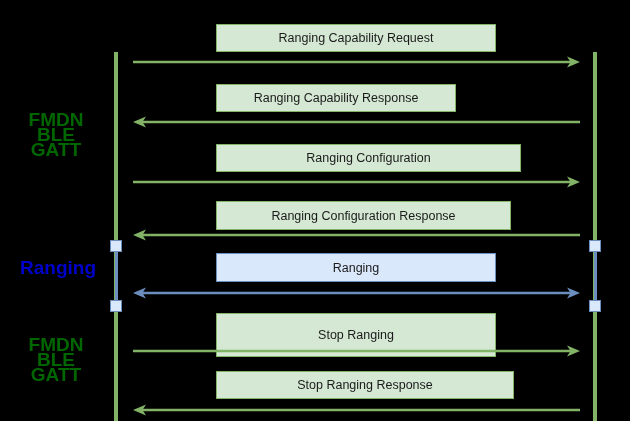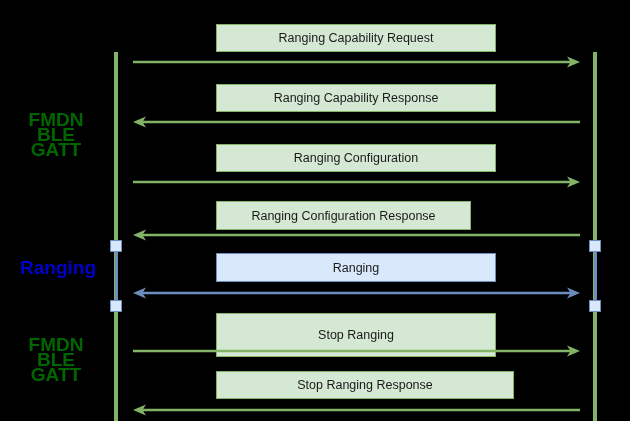--- a/index.html
+++ b/index.html
@@ -105,39 +105,39 @@
   <div id="messages-layer">
       <div class="msg-box green" style="left: 216px; top: 24px; width: 280px; height: 28px;">
         <span>Ranging Capability Request</span>
       </div>
       <div class="arrow" style="left: 133px; top: 54px; width: 447px;">
         <svg width="447" height="16" viewBox="0 0 447 16">
           <line x1="0" y1="8" x2="438" y2="8" stroke="#82b366" stroke-width="2.4"></line>
           <path d="M 447 8 L 434 2.5 L 437.5 8 L 434 13.5 Z" fill="#82b366"></path>
         </svg>
       </div>
-      <div class="msg-box green" style="left: 216px; top: 84px; width: 280px; height: 28px;">
+      <div class="msg-box green" style="left: 216px; top: 84px; width: 240px; height: 28px;">
         <span>Ranging Capability Response</span>
       </div>
       <div class="arrow" style="left: 133px; top: 114px; width: 447px;">
         <svg width="447" height="16" viewBox="0 0 447 16">
           <line x1="9" y1="8" x2="447" y2="8" stroke="#82b366" stroke-width="2.4"></line>
           <path d="M 0 8 L 13 2.5 L 9.5 8 L 13 13.5 Z" fill="#82b366"></path>
         </svg>
       </div>
-      <div class="msg-box green" style="left: 216px; top: 144px; width: 280px; height: 28px;">
+      <div class="msg-box green" style="left: 216px; top: 144px; width: 305px; height: 28px;">
         <span>Ranging Configuration</span>
       </div>
       <div class="arrow" style="left: 133px; top: 174px; width: 447px;">
         <svg width="447" height="16" viewBox="0 0 447 16">
           <line x1="0" y1="8" x2="438" y2="8" stroke="#82b366" stroke-width="2.4"></line>
           <path d="M 447 8 L 434 2.5 L 437.5 8 L 434 13.5 Z" fill="#82b366"></path>
         </svg>
       </div>
-      <div class="msg-box green" style="left: 216px; top: 201px; width: 255px; height: 29px;">
+      <div class="msg-box green" style="left: 216px; top: 201px; width: 295px; height: 29px;">
         <span>Ranging Configuration Response</span>
       </div>
       <div class="arrow" style="left: 133px; top: 227px; width: 447px;">
         <svg width="447" height="16" viewBox="0 0 447 16">
           <line x1="9" y1="8" x2="447" y2="8" stroke="#82b366" stroke-width="2.4"></line>
           <path d="M 0 8 L 13 2.5 L 9.5 8 L 13 13.5 Z" fill="#82b366"></path>
         </svg>
       </div>
       <div class="msg-box blue" style="left: 216px; top: 253px; width: 280px; height: 29px;">
         <span>Ranging</span>

